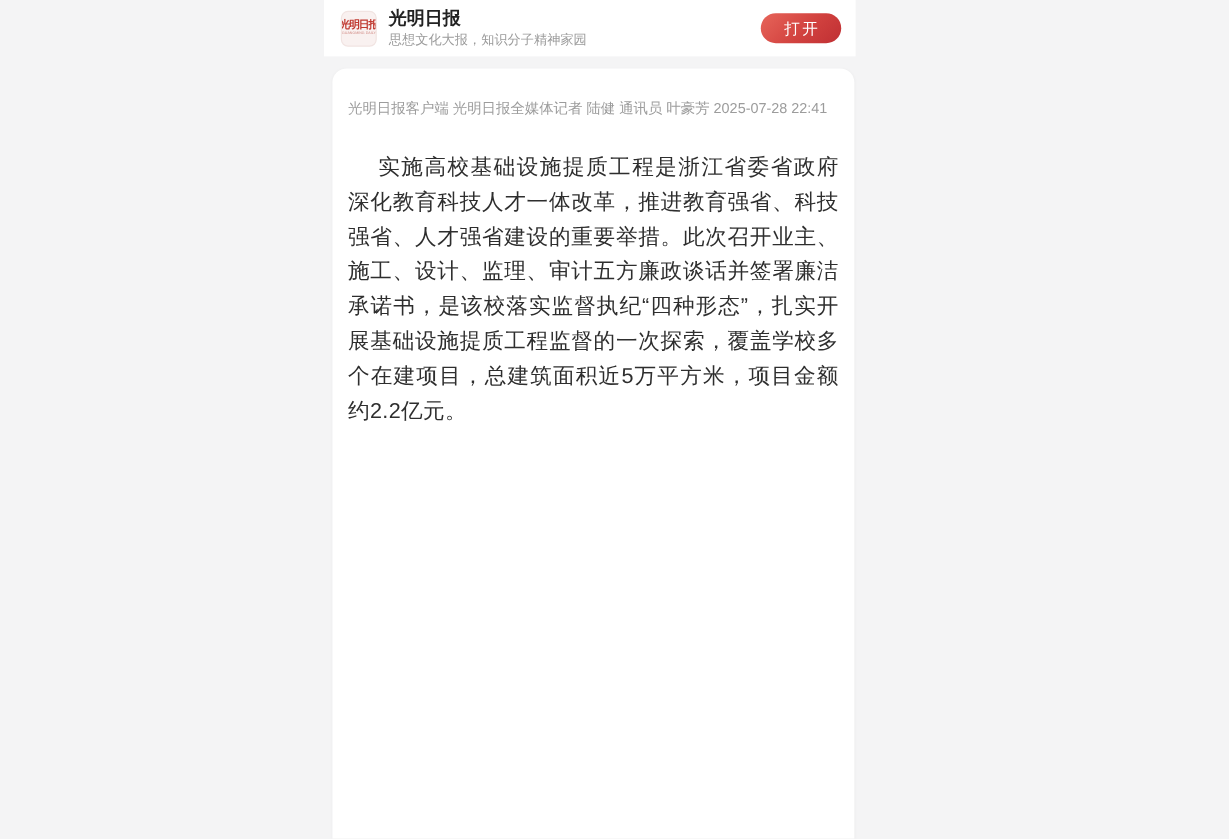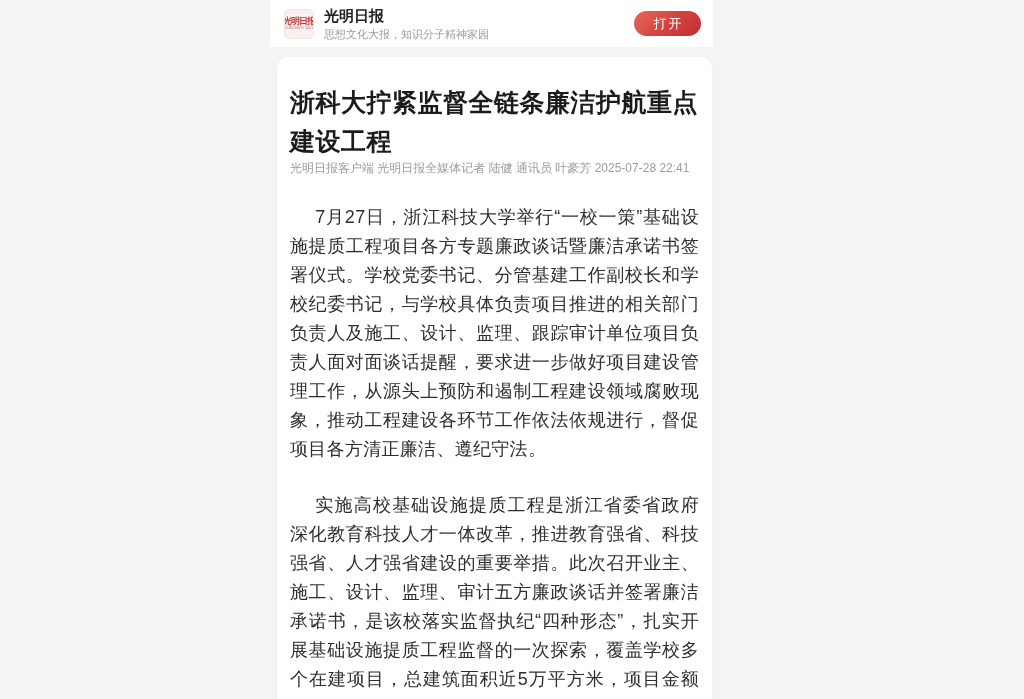--- a/index.html
+++ b/index.html
@@ -130,21 +130,19 @@
       <div class="logo-en">GUANGMING DAILY</div>
     </div>
     <div class="banner-text">
       <div class="banner-title">光明日报</div>
       <div class="banner-tagline">思想文化大报，知识分子精神家园</div>
     </div>
     <button class="open-btn">打开</button>
   </div>
 
   <div class="article-card">
-    <h1 class="article-title">浙科大拧紧监督全链条廉洁护航重点建设工程</h1>
     <div class="article-byline">光明日报客户端 光明日报全媒体记者 陆健 通讯员 叶豪芳 2025-07-28 22:41</div>
     <div class="article-body">
-      <p>7月27日，浙江科技大学举行“一校一策”基础设施提质工程项目各方专题廉政谈话暨廉洁承诺书签署仪式。学校党委书记、分管基建工作副校长和学校纪委书记，与学校具体负责项目推进的相关部门负责人及施工、设计、监理、跟踪审计单位项目负责人面对面谈话提醒，要求进一步做好项目建设管理工作，从源头上预防和遏制工程建设领域腐败现象，推动工程建设各环节工作依法依规进行，督促项目各方清正廉洁、遵纪守法。</p>
       <p>实施高校基础设施提质工程是浙江省委省政府深化教育科技人才一体改革，推进教育强省、科技强省、人才强省建设的重要举措。此次召开业主、施工、设计、监理、审计五方廉政谈话并签署廉洁承诺书，是该校落实监督执纪“四种形态”，扎实开展基础设施提质工程监督的一次探索，覆盖学校多个在建项目，总建筑面积近5万平方米，项目金额约2.2亿元。</p>
     </div>
   </div>
 
 </div>
 
 </body></html>

